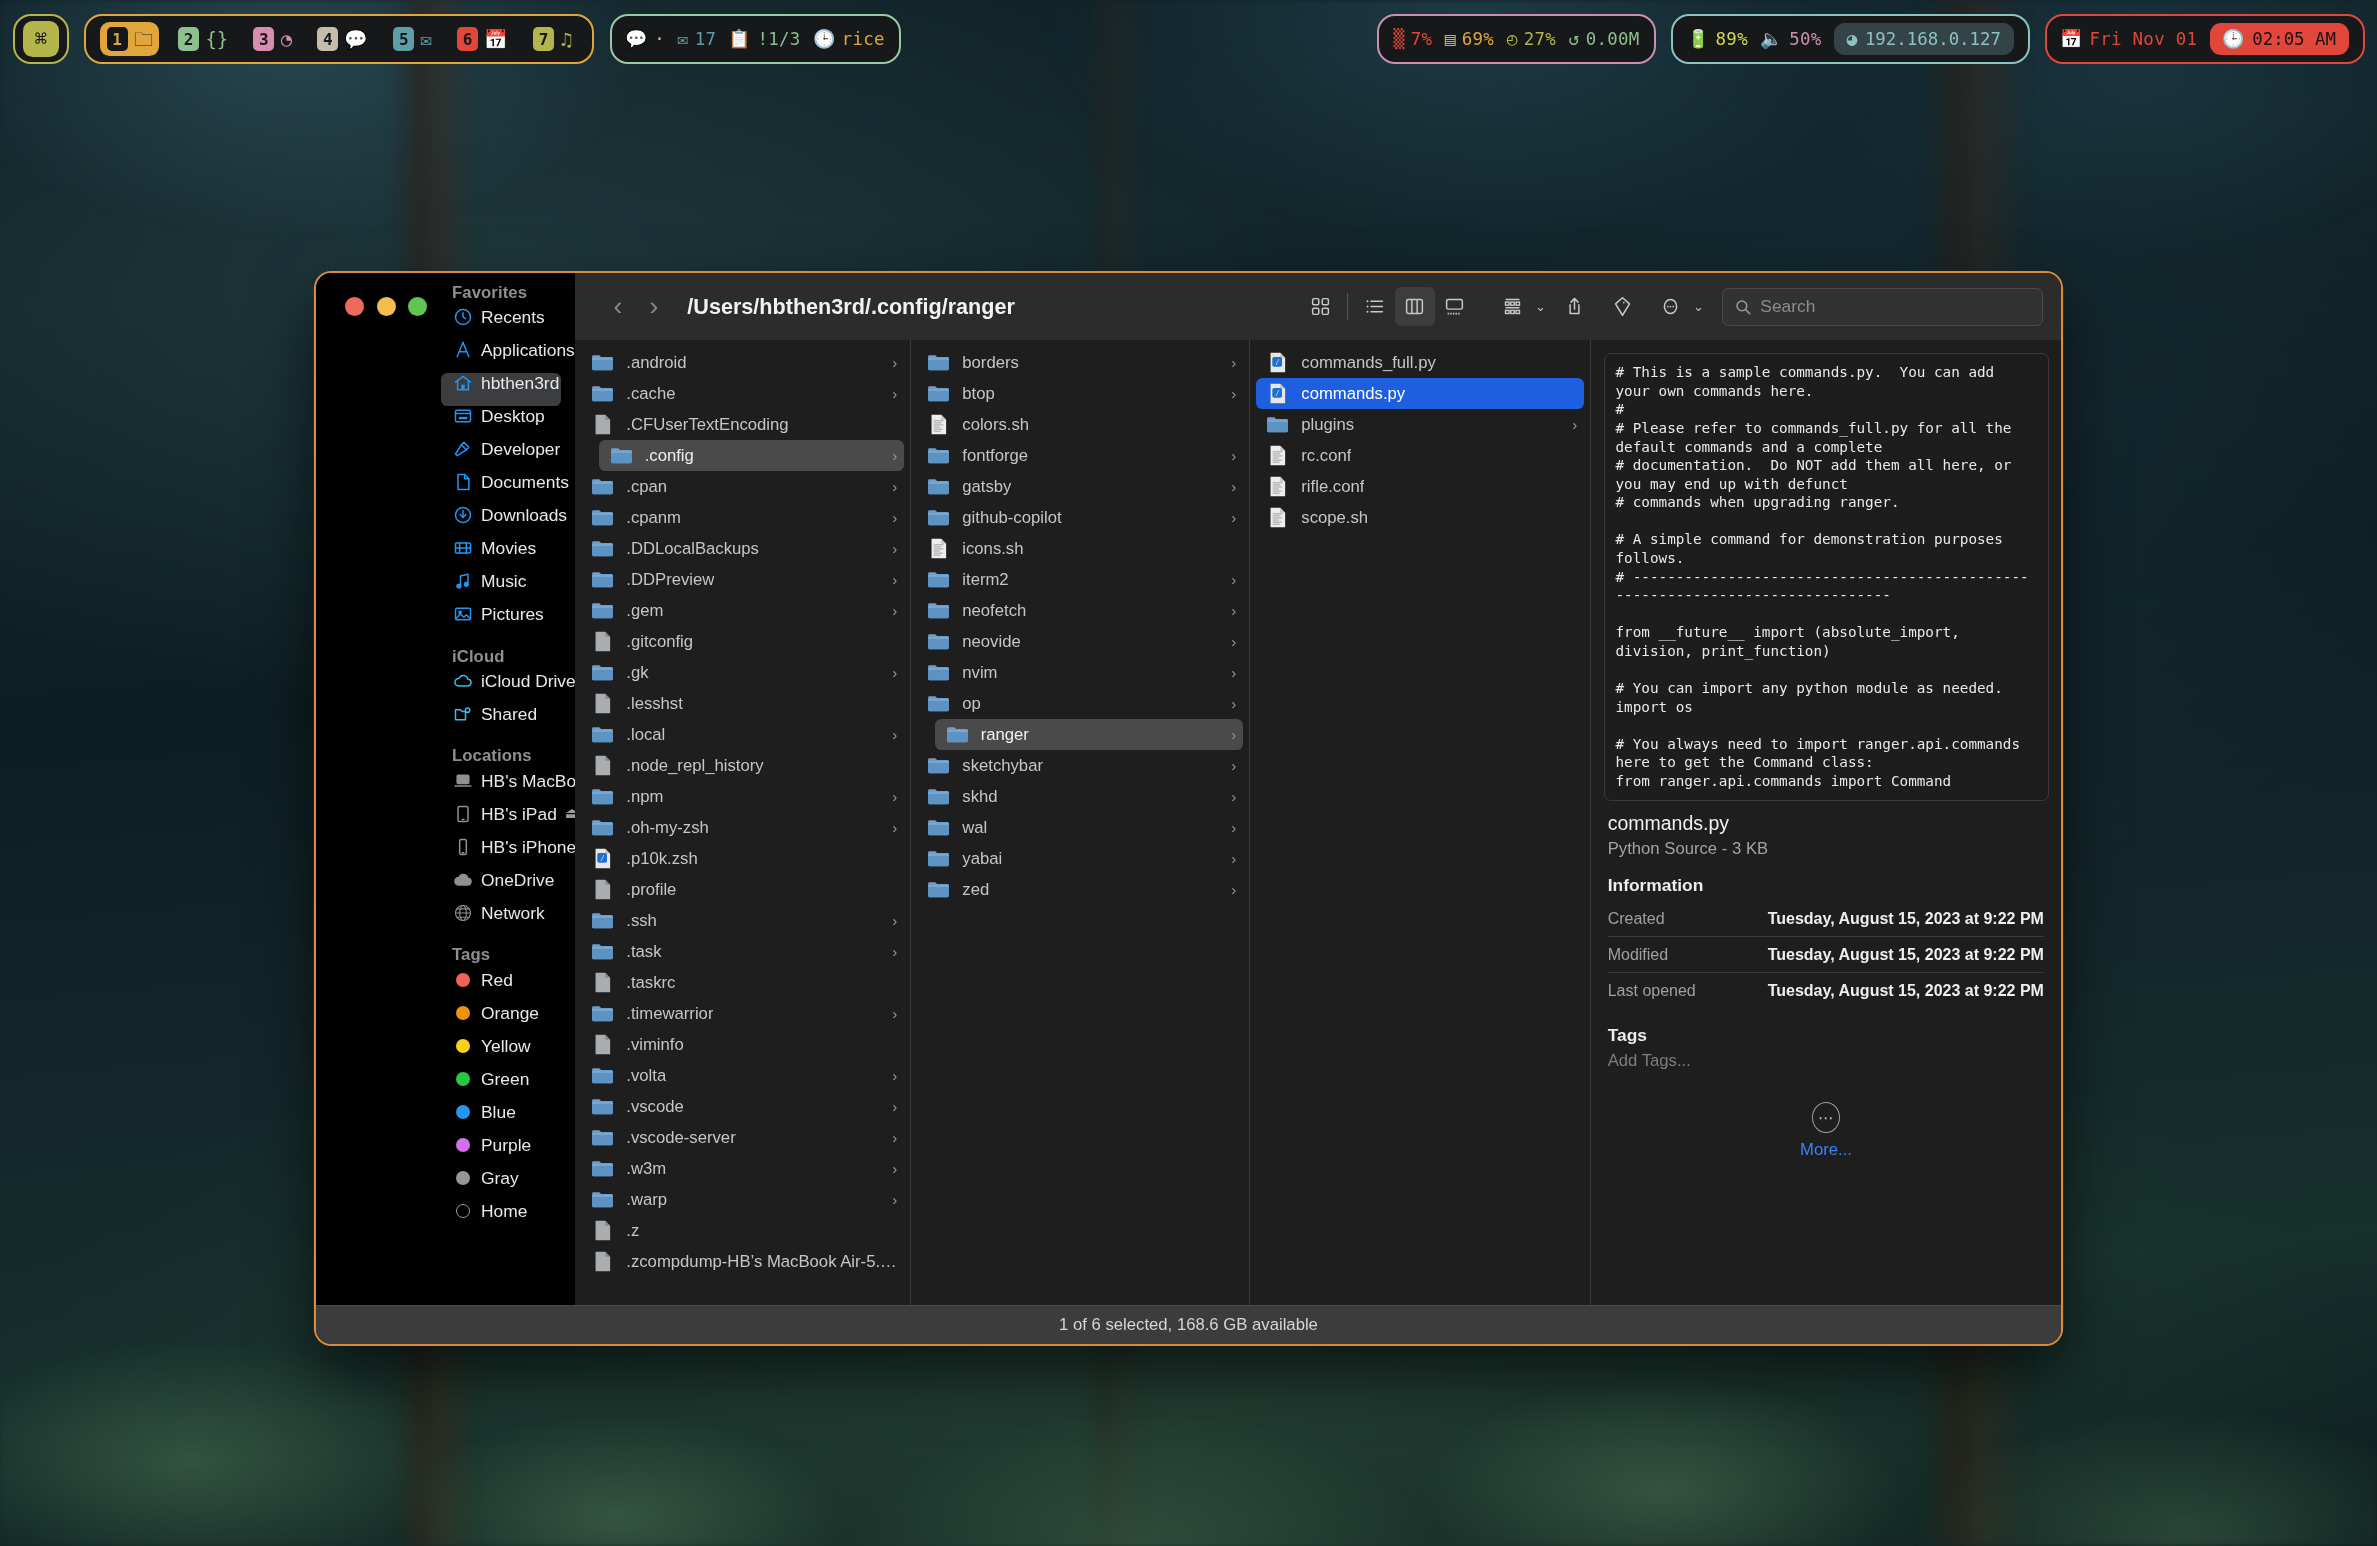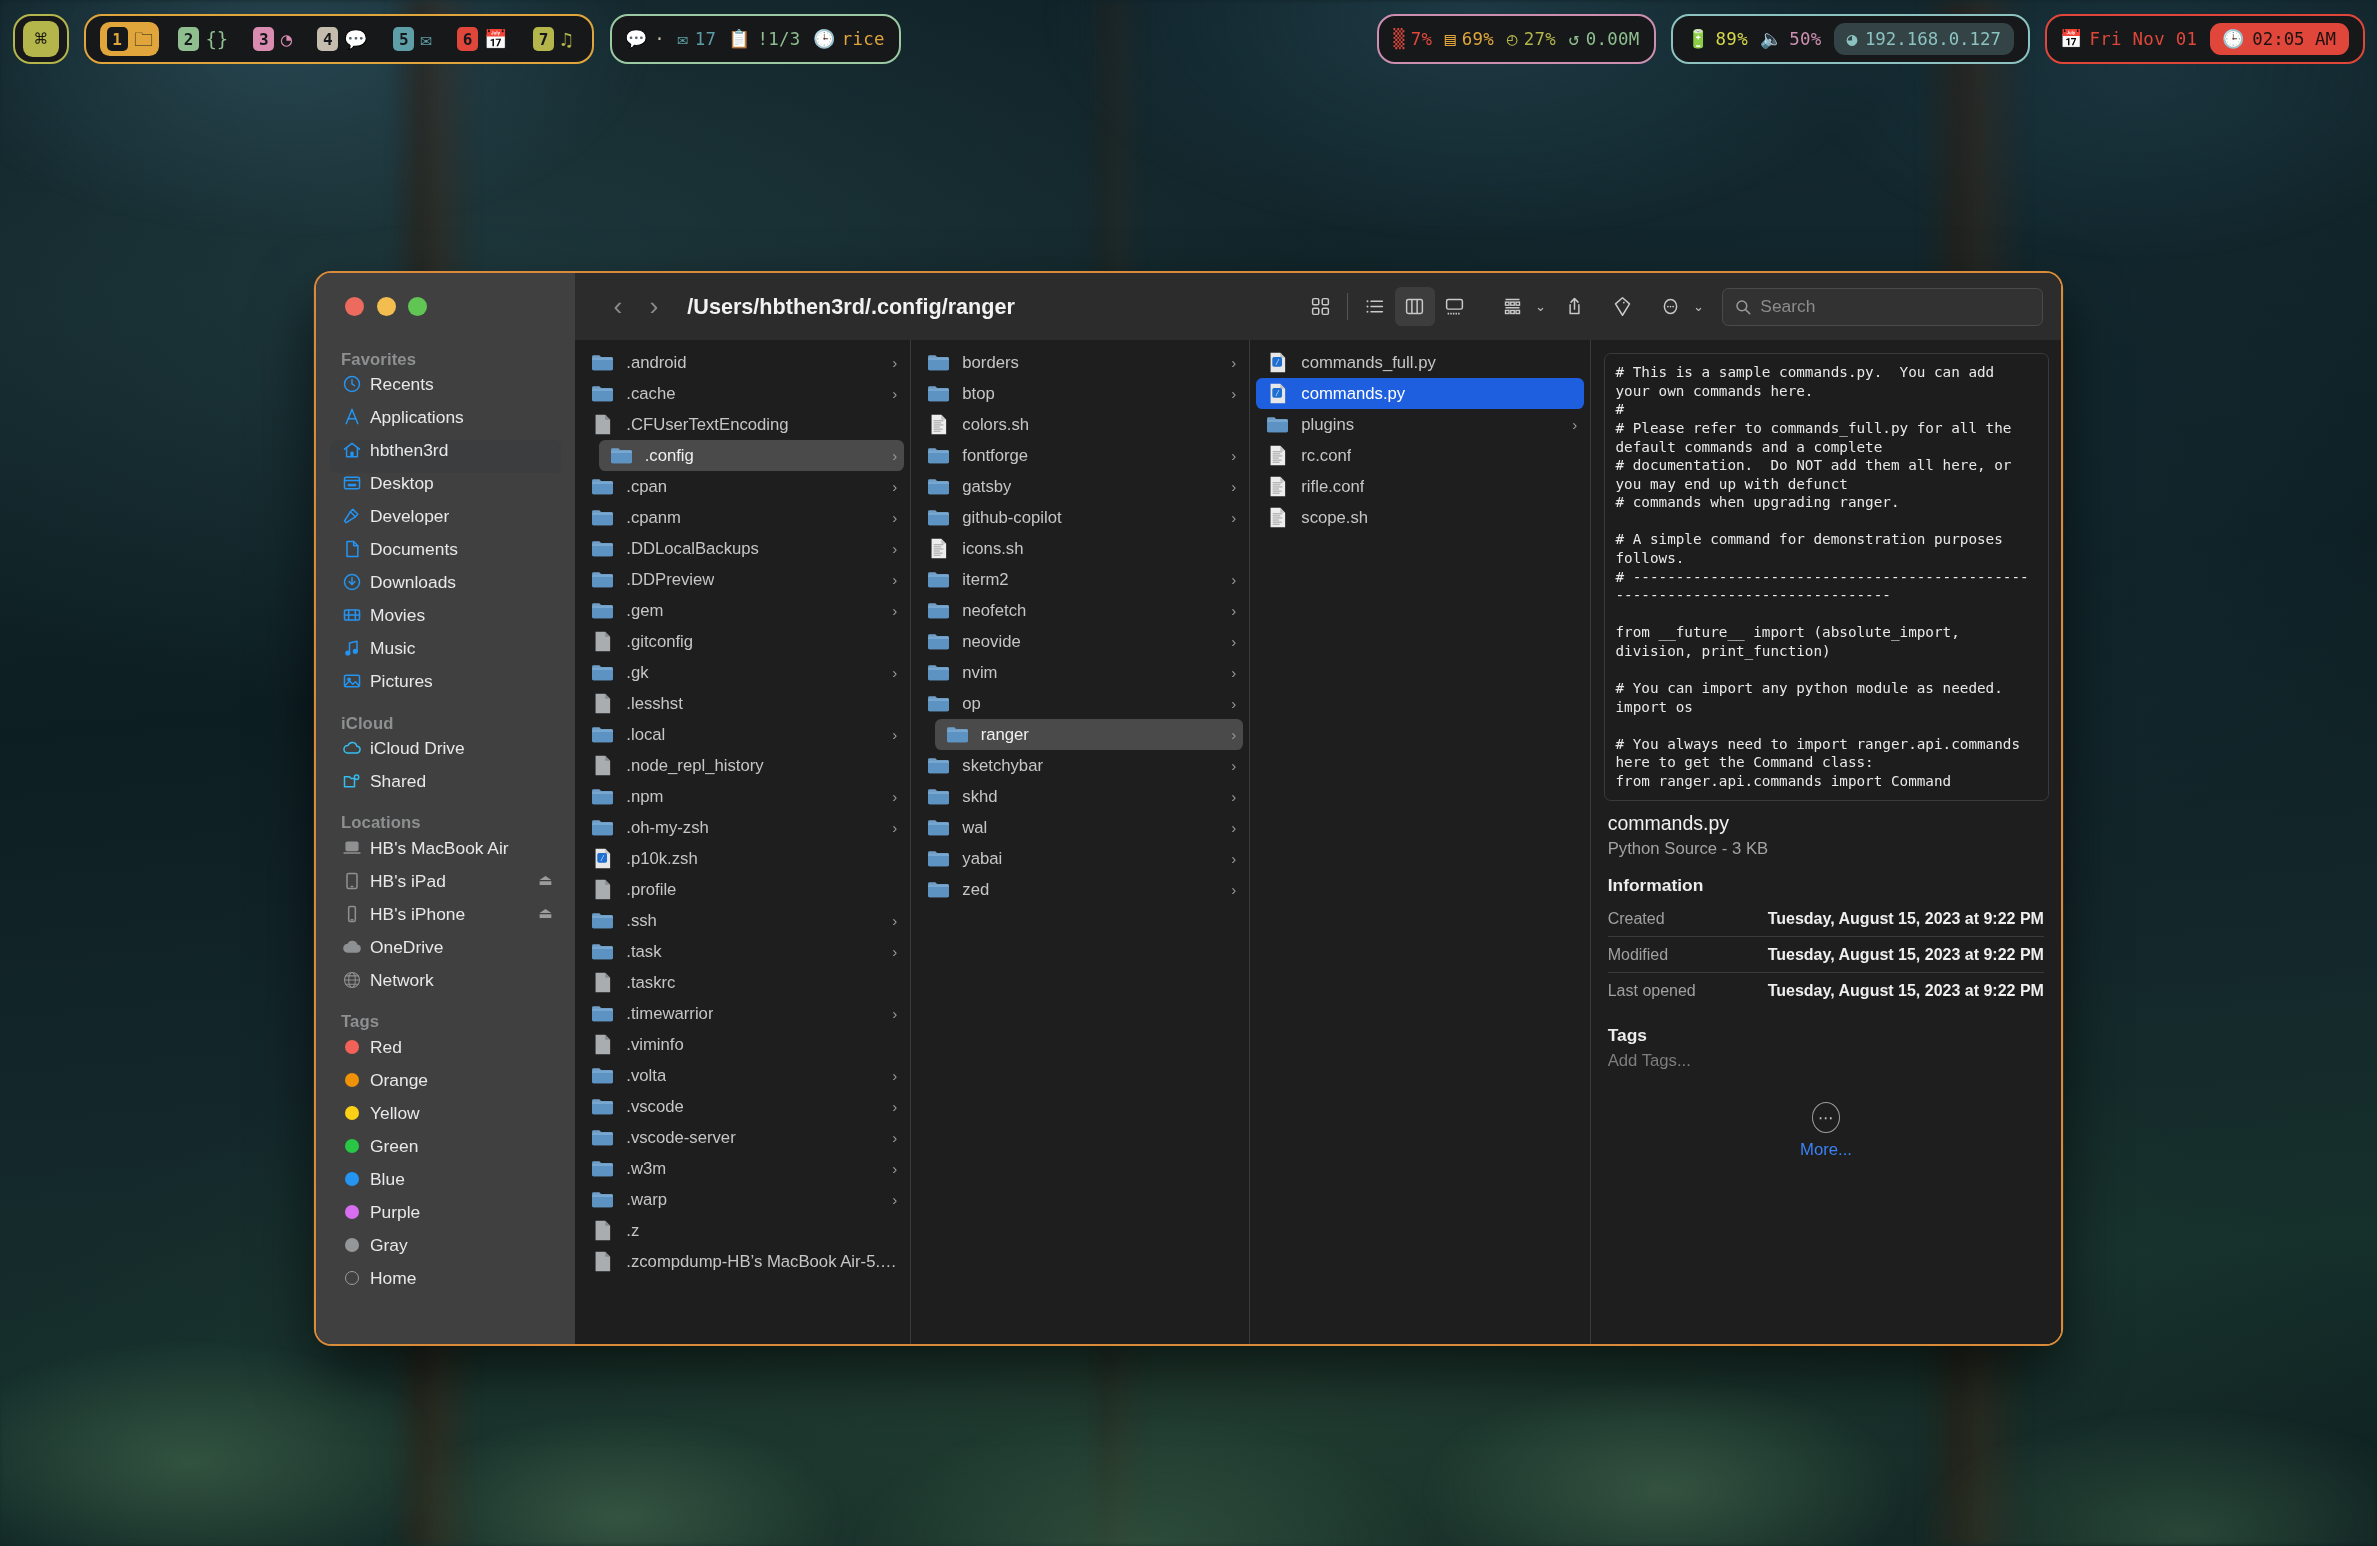--- a/index.html
+++ b/index.html
@@ -109,22 +109,22 @@
     overflow: hidden;
     box-shadow: 0 0 0 2.1px #d98b3a, 0 28px 63px rgba(0,0,0,.62);
     display: flex; flex-direction: column;
     background: #1e1e1e;
   }
   .finder-body { flex: 1; display: flex; min-height: 0; }
 
   
   .sidebar {
     width: 259px; flex: none;
-    background: #404040;
-    display: flex; flex-direction: column;
+    background: #000000;
+    display: flex; flex-direction: row;
     overflow: hidden;
   }
   .traffic { height: 67px; display: flex; align-items: center; padding-left: 29px; gap: 12.5px; }
   .tl { width: 19px; height: 19px; border-radius: 50%; }
   .tl.r { background: #ed6a5e; } .tl.y { background: #f4bd4f; } .tl.g { background: #61c554; }
   .sb-scroll { flex: 1; padding: 0 14px 5.6px 14px; overflow: hidden; }
   .sb-head {
     font-size: 16.7px; color: #8d8f91; font-weight: bold;
     padding: 9.7px 0 4.2px 11px; letter-spacing: 0.1px;
   }
@@ -1328,14 +1328,15 @@
             <div class="more-wrap">
               <div class="more-circle">⋯</div>
               <div class="more-lbl">More...</div>
             </div>
           </div>
         </div>
       </div>
     </div>
   </div>
 
+  <div class="statusbar">1 of 6 selected, 168.6 GB available</div>
 </div>
 
 
 </body></html>

